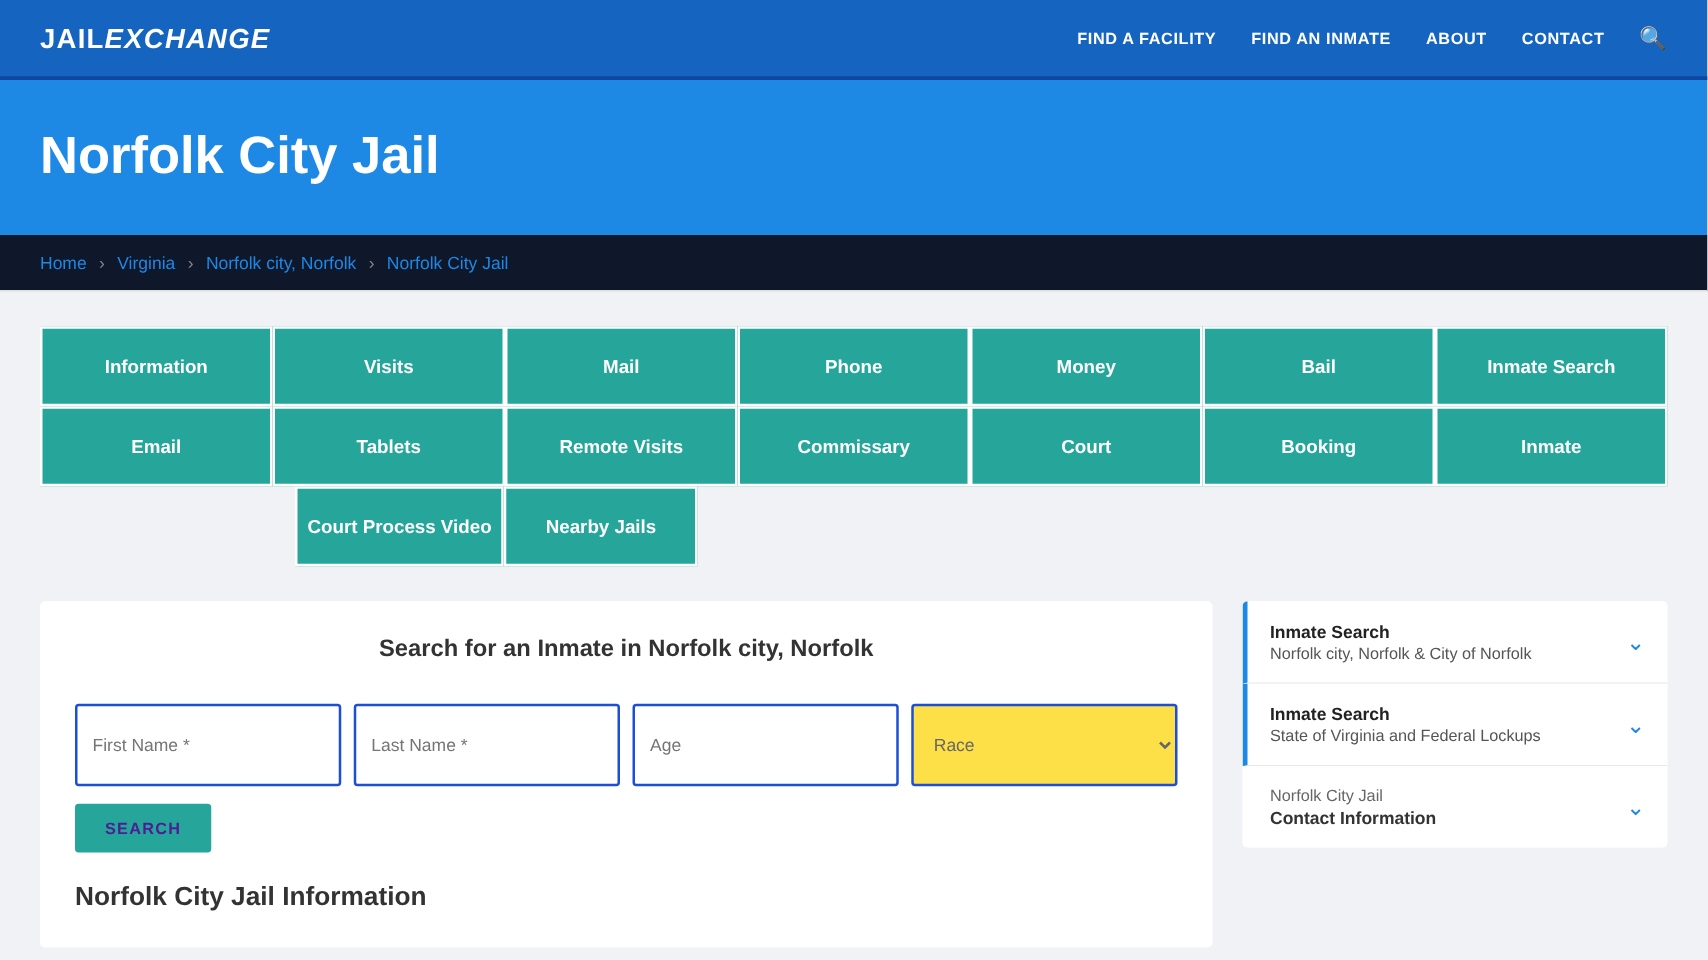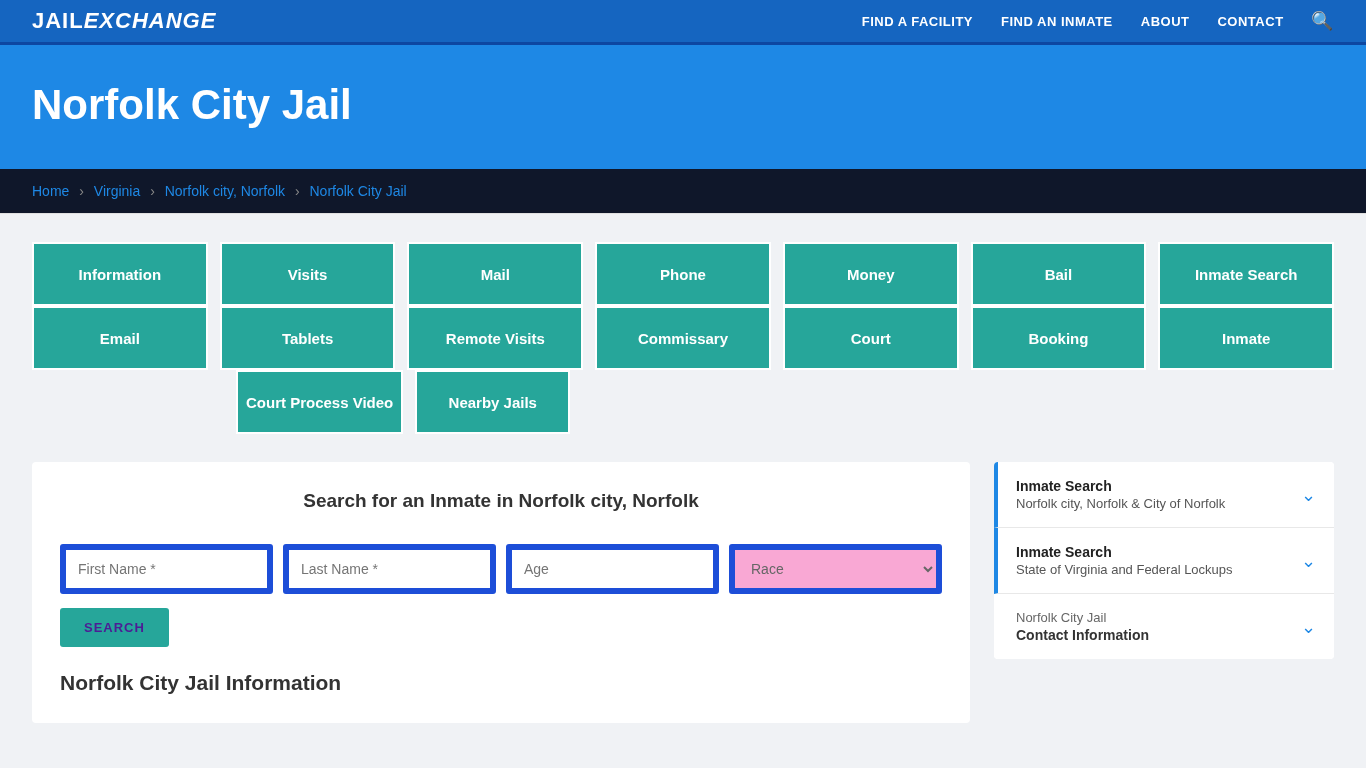--- a/index.html
+++ b/index.html
@@ -5,21 +5,21 @@
     * { margin: 0; padding: 0; box-sizing: border-box; }
     body { font-family: Arial, sans-serif; background: #f0f2f5; color: #333; }
 
     
     nav {
       background: #1565c0;
       display: flex;
       align-items: center;
       justify-content: space-between;
       padding: 0 32px;
-      height: 45px;
+      height: 64px;
       border-bottom: 3px solid #0d47a1;
     }
     .logo {
       font-size: 22px;
       font-weight: 900;
       color: #fff;
       letter-spacing: 1px;
     }
     .logo span { color: #f9a825; }
     .nav-links { display: flex; align-items: center; gap: 28px; }
@@ -63,21 +63,21 @@
     
     .btn-grid {
       display: flex;
       flex-direction: column;
       align-items: flex-start;
       gap: 0;
       margin-bottom: 28px;
     }
     .btn-row {
       display: flex;
-      gap: 12px;
+      gap: 0;
       flex-wrap: nowrap;
     }
     .btn-row.row1 { width: 100%; justify-content: flex-start; }
     .btn-row.row2 { width: 100%; justify-content: flex-start; }
     .btn-row.row3 { justify-content: center; margin-left: 156px; padding-left: 48px; }
 
     .grid-btn {
       background: #26a69a;
       color: #fff;
       border: 2px solid #fff;
@@ -121,30 +121,30 @@
       text-align: center;
     }
     .search-fields {
       display: flex;
       gap: 10px;
       margin-bottom: 14px;
       flex-wrap: wrap;
     }
     .search-fields input,
     .search-fields select {
-      border: 6px solid #1d4ed8;
+      border: 2px solid #1d4ed8;
       border-radius: 3px;
-      padding: 10px 12px;
+      padding: 22px 12px;
       font-size: 14px;
       flex: 1;
       min-width: 120px;
       color: #666;
       outline: none;
     }
-    .search-fields select { background: #f9a8d4; }
+    .search-fields select { background: #fde047; }
     .search-btn {
       background: #26a69a;
       color: #4c1d95;
       border: none;
       padding: 12px 24px;
       font-size: 13px;
       font-weight: 700;
       letter-spacing: 1px;
       border-radius: 3px;
       cursor: pointer;

